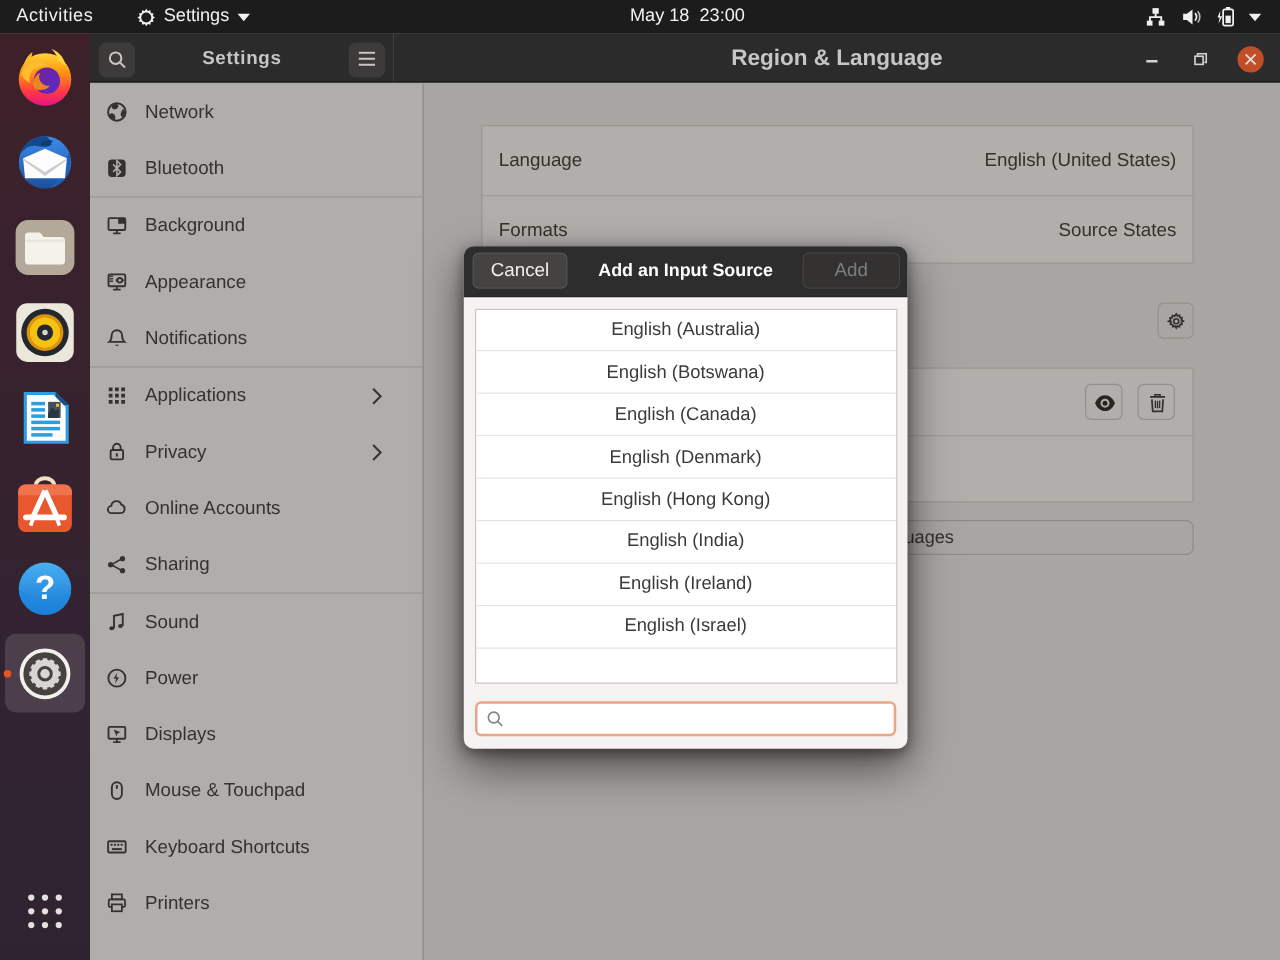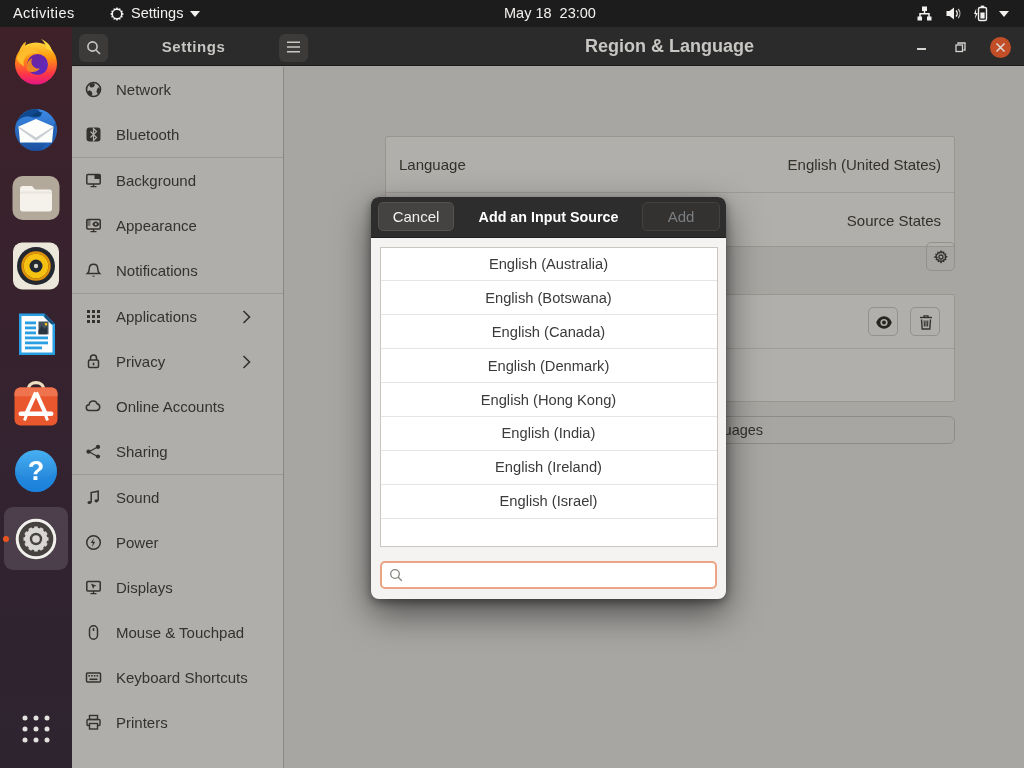--- a/index.html
+++ b/index.html
@@ -12,21 +12,21 @@
   #topbar { position:absolute; left:0; top:0; width:1024px; height:27px; background:#1c1c1c; color:#f4f2f0; font-size:14.5px; }
   #topbar .item { position:absolute; top:0; height:27px; line-height:27px; }
 
   
   #dock { position:absolute; left:0; top:27px; width:72px; height:741px;
     background:linear-gradient(180deg,#3e2129 0%,#38222d 30%,#322331 70%,#2e2430 100%); }
   .dicon { position:absolute; left:12px; width:48px; height:48px; }
 
   
   #sidehead { position:absolute; left:72px; top:27px; width:243px; height:39px; background:#2b2b2b; border-bottom:1px solid #1b1b1b;  }
-  #sidebar { position:absolute; left:72px; top:67px; width:212px; height:701px; background:#b0aeab; border-right:1px solid #8a8885; }
+  #sidebar { position:absolute; left:72px; top:67px; width:267px; height:701px; background:#b0aeab; border-right:1px solid #8a8885; }
   .srow { position:relative; height:45px; display:flex; align-items:center; padding-left:13px; color:#34322e; font-size:15px; }
   .srow svg { margin-right:14px; flex:none; }
   .ssep { height:1px; background:#9b9995; }
   .sarrow { position:absolute; right:18px; top:50%; transform:translateY(-50%); }
   .hbtn { position:absolute; top:7px; width:29px; height:28px; background:#3d3b3a; border-radius:6px; }
 
   
   #mainhead { position:absolute; left:315px; top:27px; width:709px; height:39px; background:#2b2b2b; border-bottom:1px solid #1b1b1b;  }
   .htitle { color:#c8c6c3; font-weight:bold; font-size:18px; position:absolute; top:0; line-height:39px; width:100%; text-align:center; }
   #content { position:absolute; left:315px; top:67px; width:709px; height:701px; background:#a8a6a3; }
@@ -47,21 +47,21 @@
   #dcancel { left:7px; width:76px; background:#454342; border:1px solid #555351; color:#f1f0ee; }
   #dadd { right:6px; width:78px; background:#333231; border:1px solid #434241; color:#7b7e80; }
   #dlist { position:absolute; left:8.5px; top:49.5px; width:338px; height:300px; background:#ffffff; border:1px solid #cbc5bf; overflow:hidden; }
   .drow { height:33.9px; border-bottom:1px solid #e7e5e2; display:flex; align-items:center; justify-content:center; color:#3b3b3b; font-size:14.7px; }
   #dentry { position:absolute; left:9px; top:363.5px; width:337px; height:28px; background:#fff; border:2px solid #eba584; border-radius:5px; }
 </style>
 </head>
 <body>
 <div id="screen">
   <div id="content">
-    <div class="gbox" style="top:33px;height:111px;margin-top:36px;">
+    <div class="gbox" style="top:33px;height:111px;">
       <div class="grow" style="height:55px;">Language<span class="val">English (United States)</span></div>
       <div class="gsep"></div>
       <div class="grow" style="height:54px;justify-content:center;">Formats<span class="val">Source States</span></div>
     </div>
     <div class="obtn" style="left:611px;top:175px;width:29px;height:29px;">
       <svg class="abs" style="left:6px;top:6px;" width="16" height="16" viewBox="0 0 16 16">
         <path fill="none" stroke="#34322e" stroke-width="1.4" d="M8 2.2l.9 1.5 1.7-.5.3 1.7 1.7.3-.5 1.7 1.5.9-1.5.9.5 1.7-1.7.3-.3 1.7-1.7-.5-.9 1.5-.9-1.5-1.7.5-.3-1.7-1.7-.3.5-1.7L2 8l1.5-.9-.5-1.7 1.7-.3.3-1.7 1.7.5z"></path>
         <circle cx="8" cy="8" r="2" fill="none" stroke="#34322e" stroke-width="1.3"></circle>
       </svg>
     </div>

